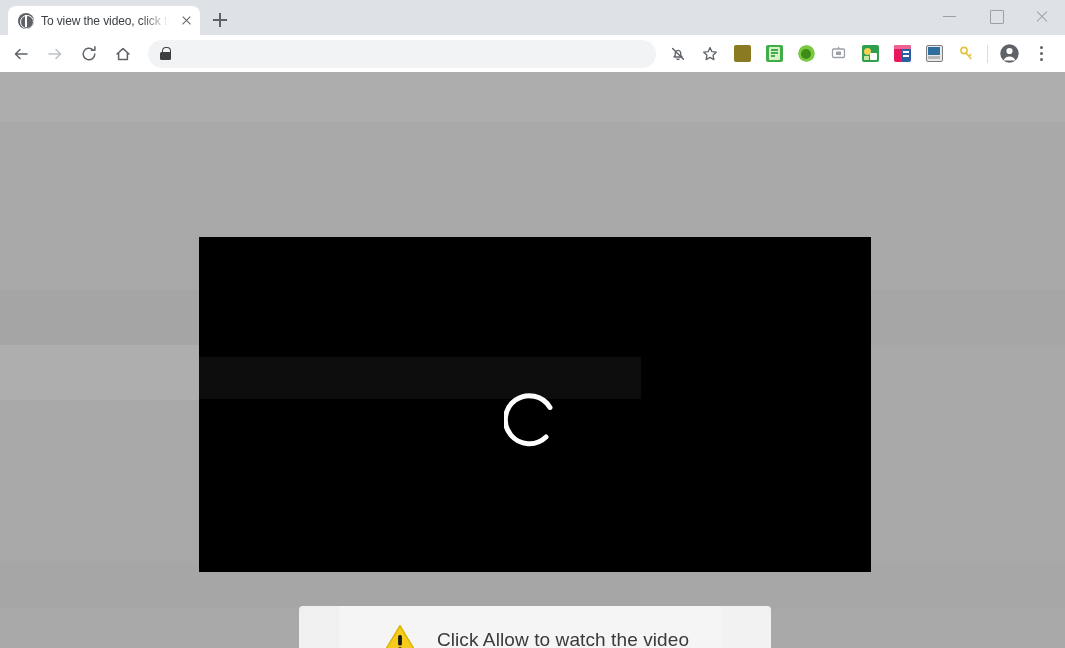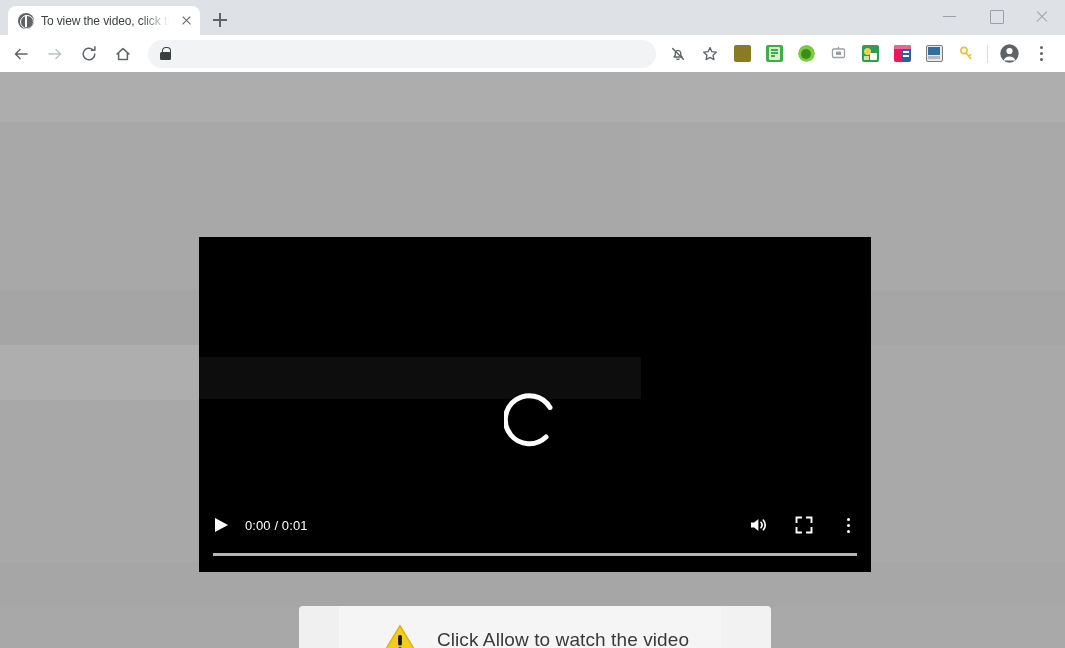--- a/index.html
+++ b/index.html
@@ -538,53 +538,20 @@
     <div class="video">
 
       <div class="video-sheen"></div>
 
       <div class="spinner">
         <svg width="62" height="62" viewBox="0 0 62 62">
           <path d="M46 18.5 A24 24 0 1 0 42 48" fill="none" stroke="#ffffff" stroke-width="5" stroke-linecap="round"></path>
         </svg>
       </div>
 
-      <div class="vcontrols">
-
-        <div class="vc-left">
-          <span class="play-btn"></span>
-          <span class="time">0:00 / 0:01</span>
-        </div>
-
-        <div class="vc-right">
-          <span class="vc-btn">
-            <svg width="22" height="22" viewBox="0 0 22 22">
-              <path d="M4 8.4 h3.2 L11.4 5 v12 L7.2 13.6 H4 Z" fill="#ffffff"></path>
-              <path d="M14 8.3 a4.2 4.2 0 0 1 0 5.4" fill="none" stroke="#ffffff" stroke-width="1.7" stroke-linecap="round"></path>
-              <path d="M16.4 6.2 a7.3 7.3 0 0 1 0 9.6" fill="none" stroke="#ffffff" stroke-width="1.7" stroke-linecap="round"></path>
-            </svg>
-          </span>
-
-          <span class="vc-btn">
-            <svg width="22" height="22" viewBox="0 0 22 22">
-              <path d="M3.5 8 V3.5 H8 M14 3.5 H18.5 V8 M18.5 14 V18.5 H14 M8 18.5 H3.5 V14" fill="none" stroke="#ffffff" stroke-width="1.9" stroke-linecap="square"></path>
-            </svg>
-          </span>
-
-          <span class="kebab">
-            <i></i>
-              <i></i>
-              <i></i>
-          </span>
-        </div>
-
-        <div class="progress">
-          <div class="progress-buf"></div>
-        </div>
-      </div>
     </div>
 
     <div class="banner">
       <span class="banner-shade"></span>
       <span class="banner-shade2"></span>
 
       <span class="warn">
         <svg width="38" height="34" viewBox="0 0 38 34">
           <path d="M19 2.6 L36 31 H2 Z" fill="#f5cc1b" stroke="#d9b400" stroke-width="1.4" stroke-linejoin="round"></path>
           <rect x="17.1" y="12" width="3.8" height="10.6" rx="1.6" fill="#1a1a1a"></rect>

